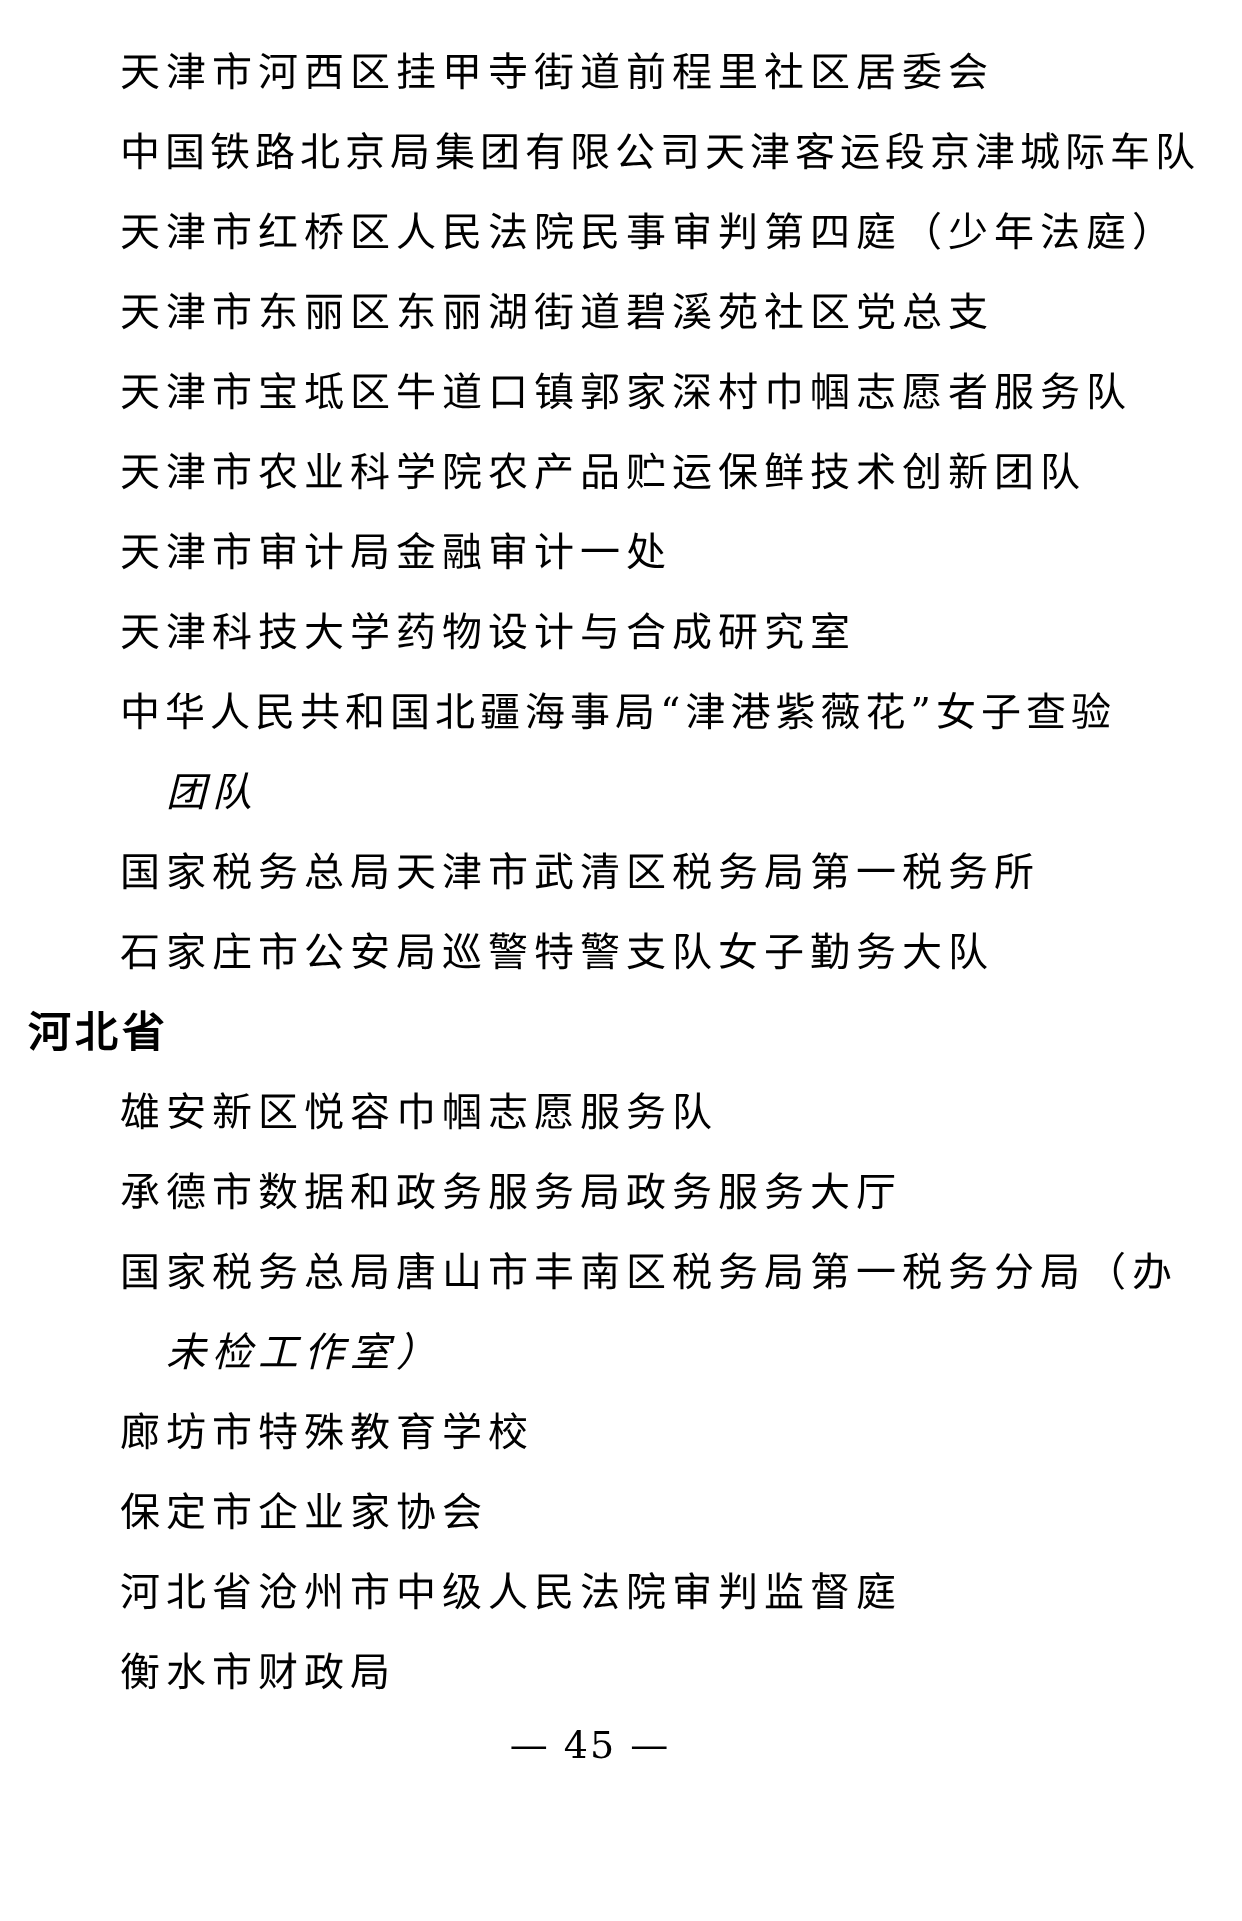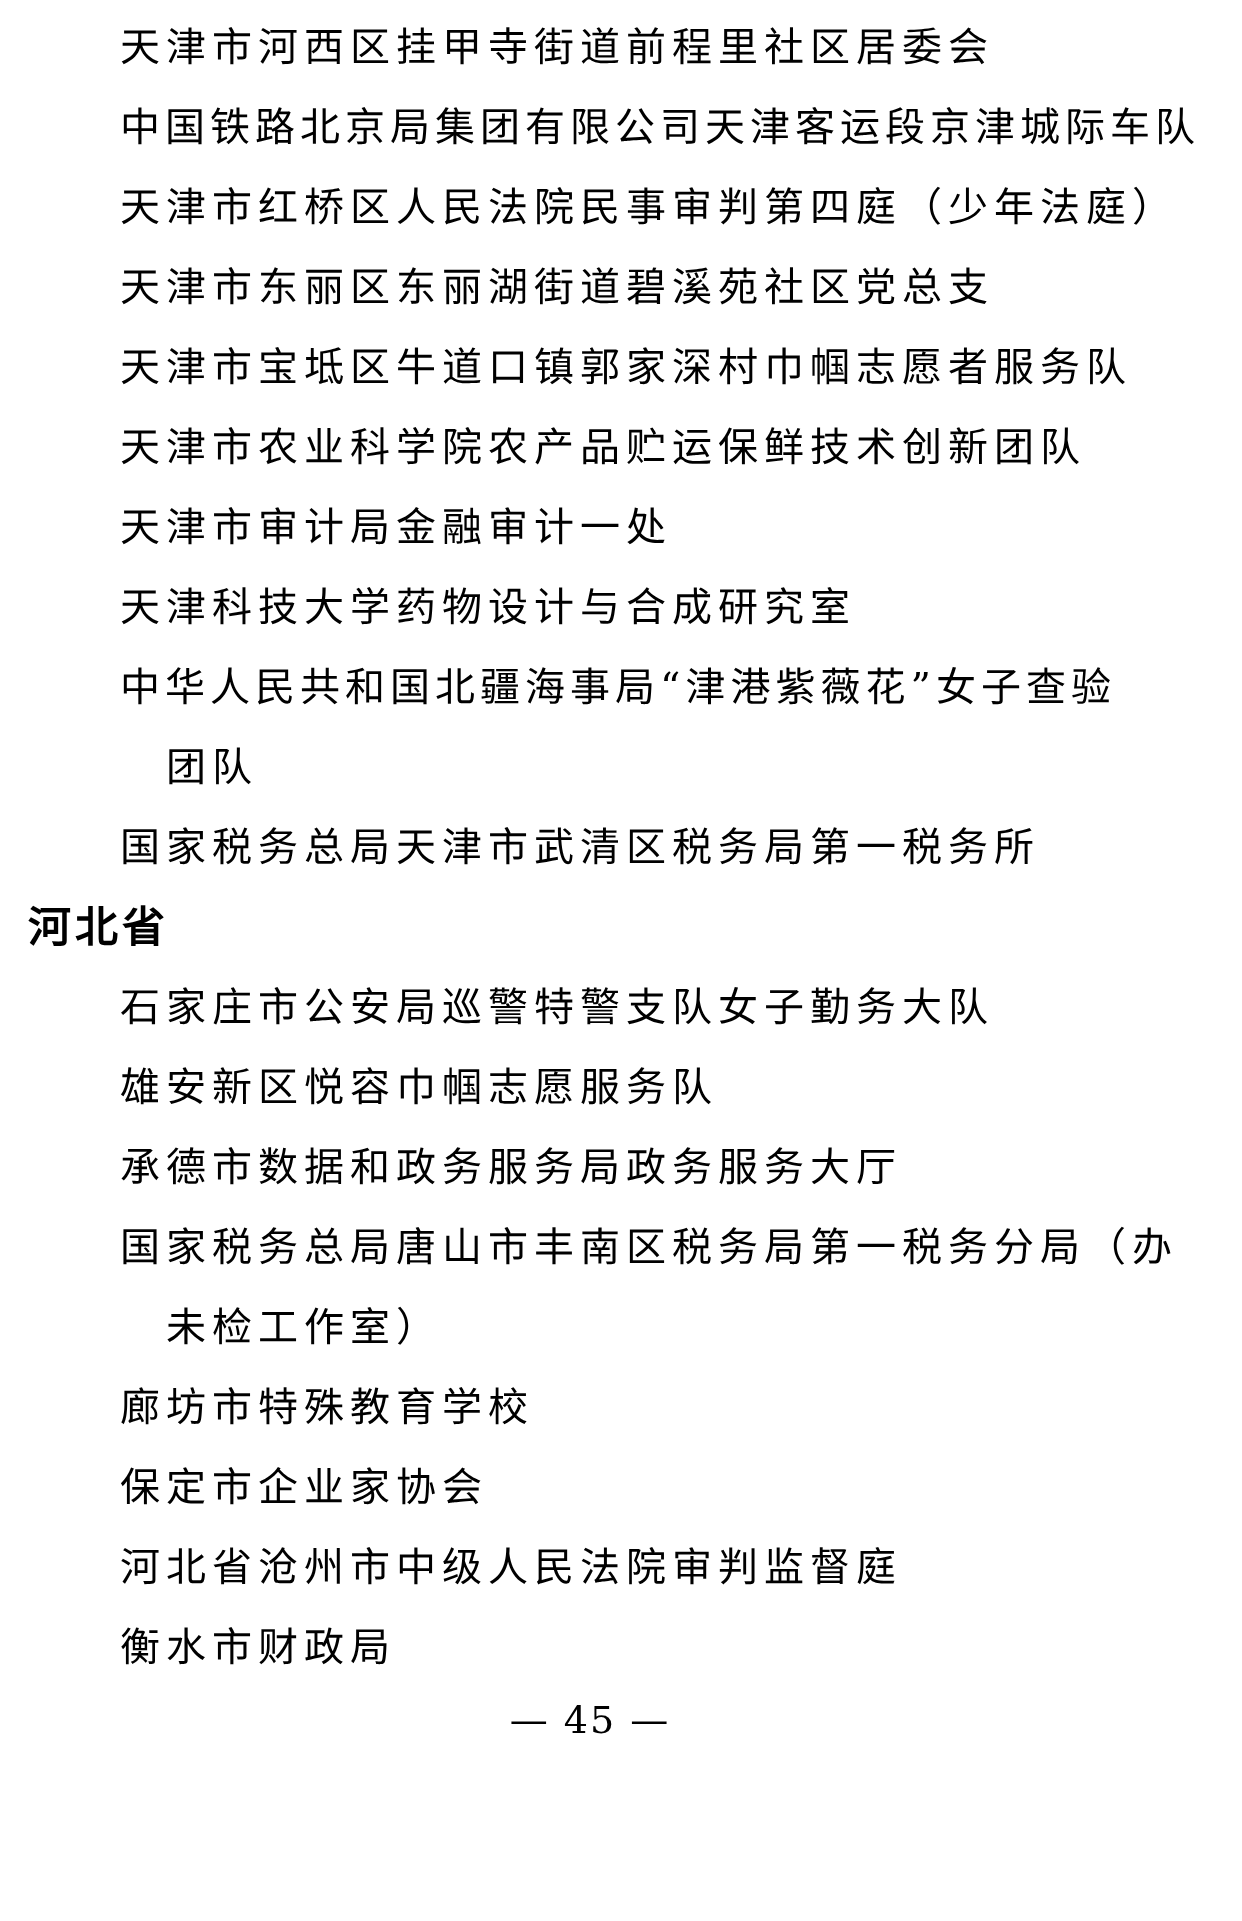--- a/index.html
+++ b/index.html
@@ -13,35 +13,37 @@
     color: #000000;
     overflow: hidden;
   }
   .doc-page {
     position: relative;
     width: 1242px;
     height: 1827px;
     padding-top: 7px;
     box-sizing: border-box;
     font-family: "DejaVu Serif", "Liberation Serif", serif;
+    margin-top: 25px;
   }
   .line {
     height: 80px;
     line-height: 80px;
     font-size: 40px;
     letter-spacing: 6px;
     padding-left: 120px;
     white-space: nowrap;
     overflow: visible;
   }
   .line.long {
     letter-spacing: 5px;
   }
   .line.cont {
     padding-left: 166px;
+    font-style: italic;
   }
   .line.section-header {
     font-family: "DejaVu Sans", "Liberation Sans", sans-serif;
     font-weight: bold;
     font-size: 43px;
     letter-spacing: 4px;
     padding-left: 28px;
   }
   .page-number {
     height: 66px;
@@ -66,22 +68,22 @@
     <div class="line">天津市宝坻区牛道口镇郭家深村巾帼志愿者服务队</div>
     <div class="line">天津市农业科学院农产品贮运保鲜技术创新团队</div>
     <div class="line">天津市审计局金融审计一处</div>
     <div class="line">天津科技大学药物设计与合成研究室</div>
     <div class="line long">中华人民共和国北疆海事局“津港紫薇花”女子查验</div>
     <div class="line cont">团队</div>
     <div class="line">国家税务总局天津市武清区税务局第一税务所</div>
   </section>
 
   <section>
+    <div class="line">石家庄市公安局巡警特警支队女子勤务大队</div>
     <div class="line section-header">河北省</div>
-    <div class="line">石家庄市公安局巡警特警支队女子勤务大队</div>
     <div class="line">雄安新区悦容巾帼志愿服务队</div>
     <div class="line">承德市数据和政务服务局政务服务大厅</div>
     <div class="line">国家税务总局唐山市丰南区税务局第一税务分局（办</div>
     <div class="line cont">未检工作室）</div>
     <div class="line">廊坊市特殊教育学校</div>
     <div class="line">保定市企业家协会</div>
     <div class="line">河北省沧州市中级人民法院审判监督庭</div>
     <div class="line">衡水市财政局</div>
   </section>
 

